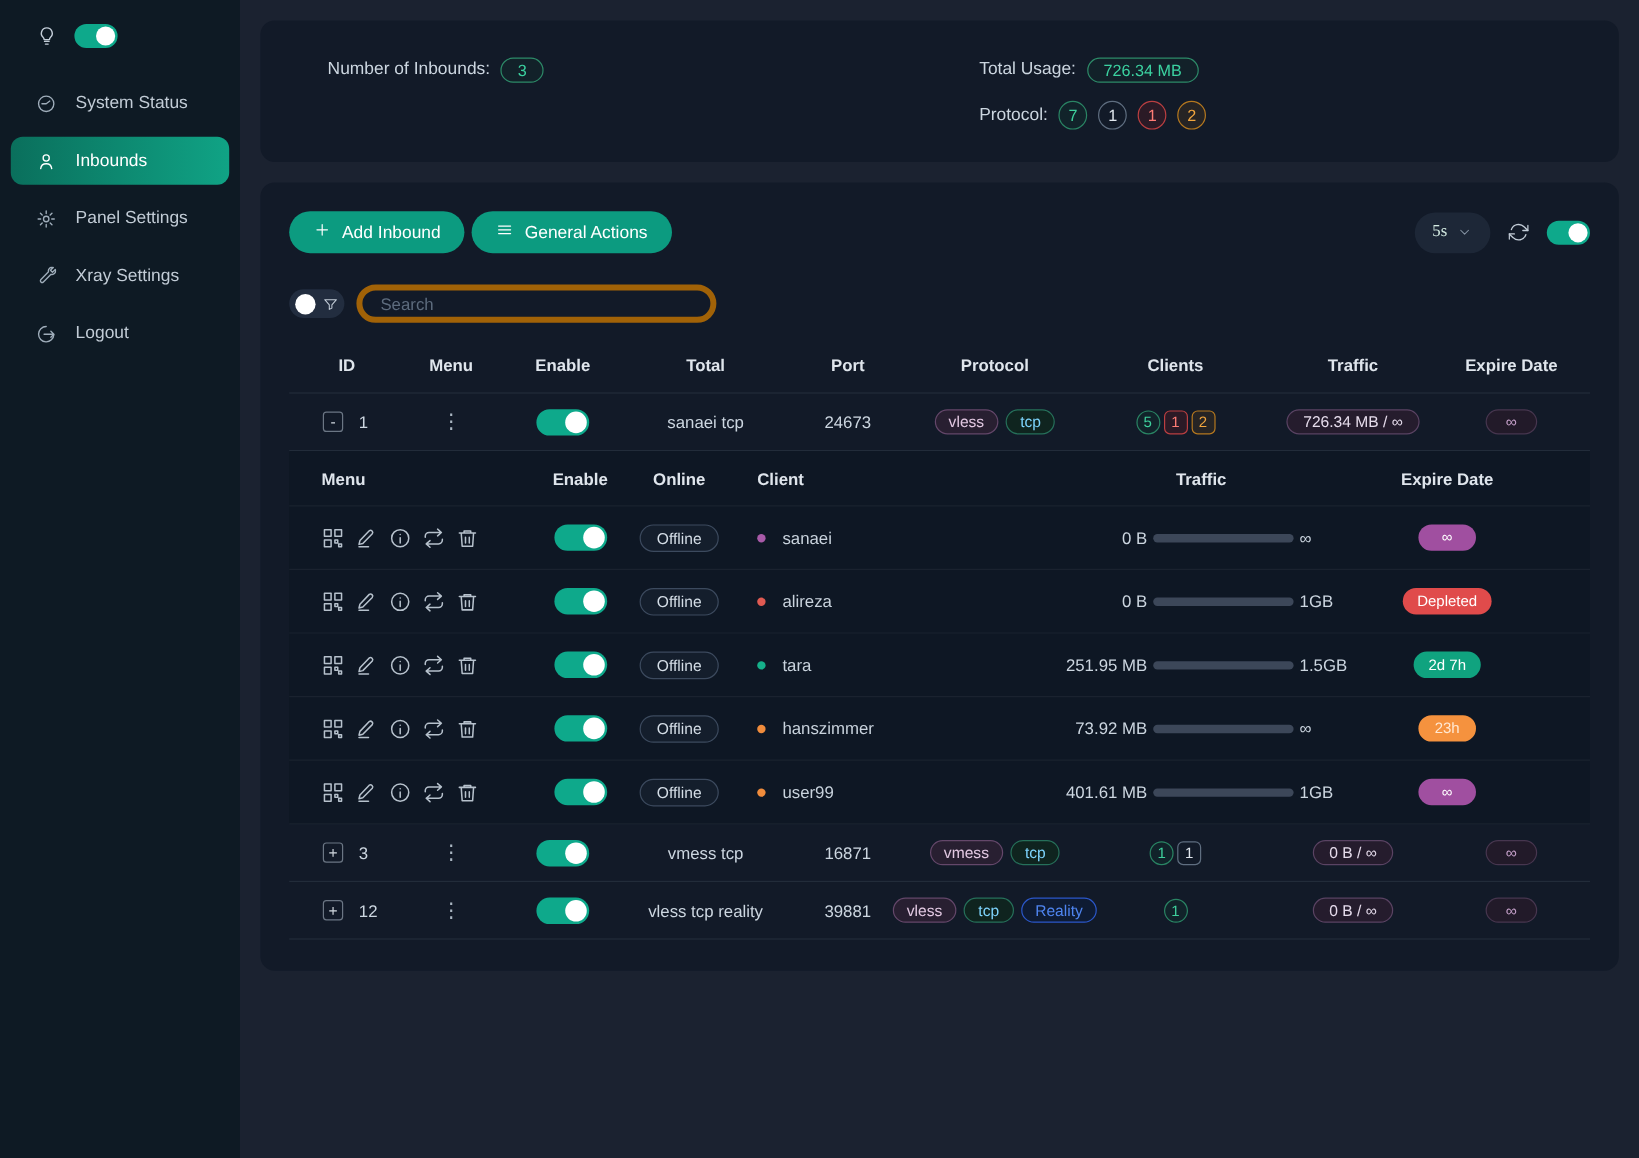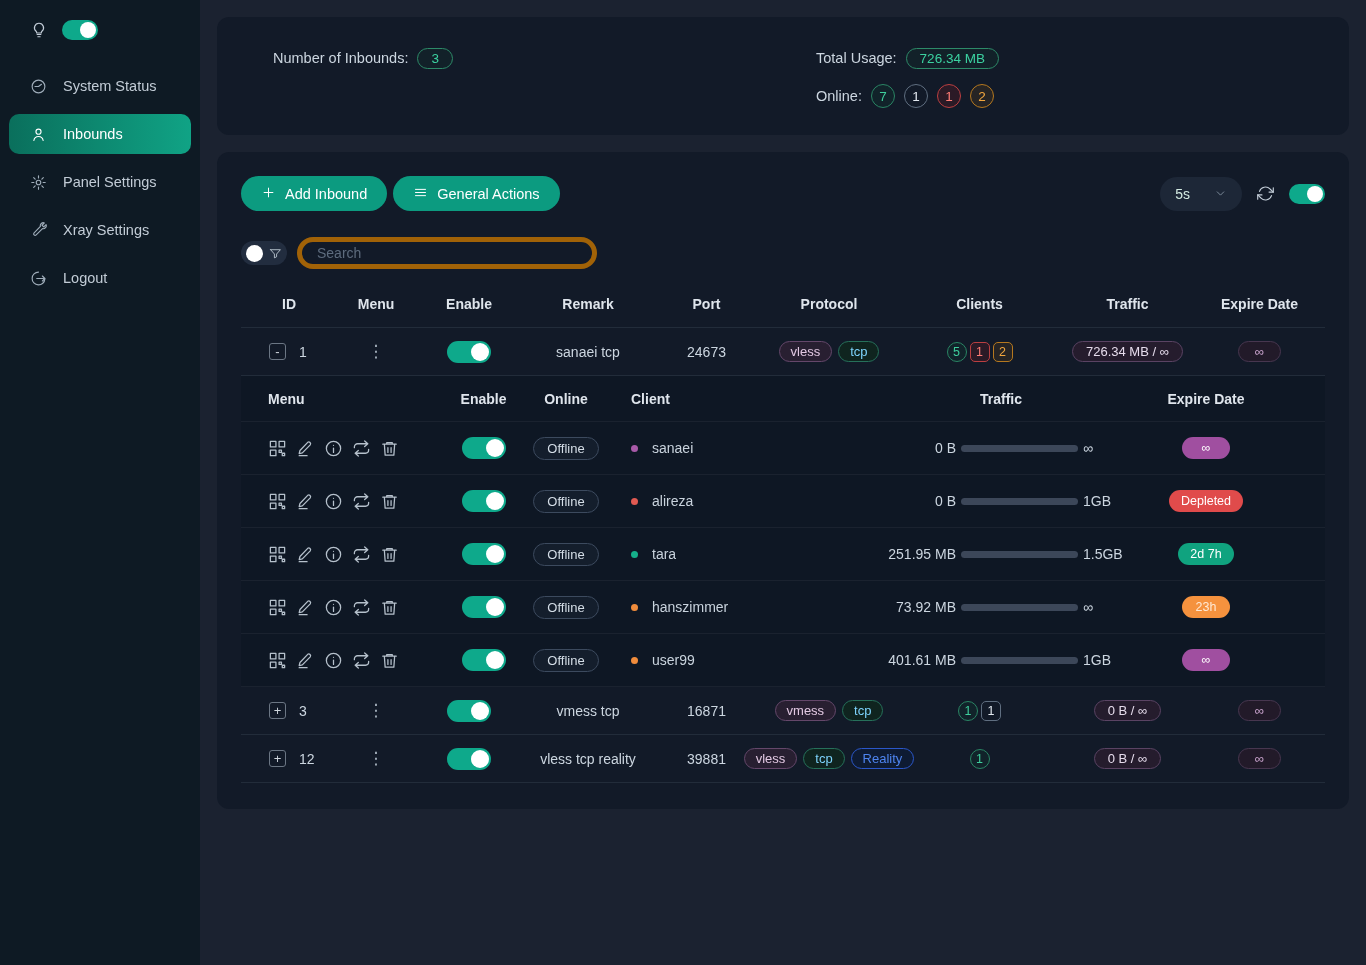--- a/index.html
+++ b/index.html
@@ -42,22 +42,22 @@
   .count.gray { border-color:#5f6e80; color:#e2e8ef; background:transparent; }
 
   .table-card { margin-top:17px; padding:24px 24px 26px; min-height:653px; }
 
   
   .toolbar { display:flex; justify-content:space-between; align-items:center; }
   .toolbar-left { display:flex; gap:6px; }
   .btn { display:flex; align-items:center; gap:9px; background:#0c9b80; color:#fff; border:none;
     border-radius:18px; height:35px; padding:0 20px; font-size:14.5px; cursor:pointer; }
   .toolbar-right { display:flex; align-items:center; gap:15px; }
-  .interval-select { display:flex; align-items:center; gap:24px; background:#1d2737; border-radius:17px;
-    height:34px; padding:0 15px; color:#d4ebe2; font-size:14px; cursor:pointer; }
+  .interval-select { display:flex; align-items:center; gap:8px; background:#1d2737; border-radius:17px;
+    height:34px; padding:0 15px; color:#d4ebe2; font-size:14px; cursor:pointer;font-family:Liberation Serif, serif; }
   .icon-btn { display:flex; align-items:center; color:#c3cdd8; background:none; border:none; cursor:pointer; }
 
   
   .searchbar { display:flex; align-items:center; gap:10px; margin-top:26px; }
   .filter-switch { width:46px; height:24px; background:#222d3f; border-radius:12px; display:flex;
     align-items:center; padding:0 5px; gap:6px; cursor:pointer; }
   .filter-knob { width:17px; height:17px; background:#fff; border-radius:50%; flex:none; }
   .search-input { width:300px; height:32px; background:transparent; border:5px solid #a16207;
     border-radius:16px; padding:0 15px; color:#c9d3dd; font-size:14px; outline:none; }
   .search-input::placeholder { color:#5d6b7d; }
@@ -179,21 +179,21 @@
           <span>Number of Inbounds:</span>
           <span class="stat-pill">3</span>
         </div>
       </div>
       <div>
         <div class="stat-line">
           <span>Total Usage:</span>
           <span class="stat-pill">726.34 MB</span>
         </div>
         <div class="stat-line">
-          <span>Online:</span>
+          <span>Protocol:</span>
           <span id="stats-client-counts" style="display:inline-flex;gap:9px;">
               <span class="count green lg circle">7</span>
               <span class="count gray lg circle">1</span>
               <span class="count red lg circle">1</span>
               <span class="count orange lg circle">2</span>
             </span>
         </div>
       </div>
     </section>
 
@@ -244,21 +244,21 @@
             </span>
         </div>
         <input class="search-input" type="text" placeholder="Search" style="">
       </div>
 
       <div class="table" id="table">
           <div class="t-head">
             <div class="th">ID</div>
             <div class="th">Menu</div>
             <div class="th">Enable</div>
-            <div class="th">Remark</div>
+            <div class="th">Total</div>
             <div class="th">Port</div>
             <div class="th">Protocol</div>
             <div class="th">Clients</div>
             <div class="th">Traffic</div>
             <div class="th">Expire Date</div>
           </div>
           <div class="t-row">
             <div class="td td-id">
               <span class="expander">-</span>
               <span>1</span>

